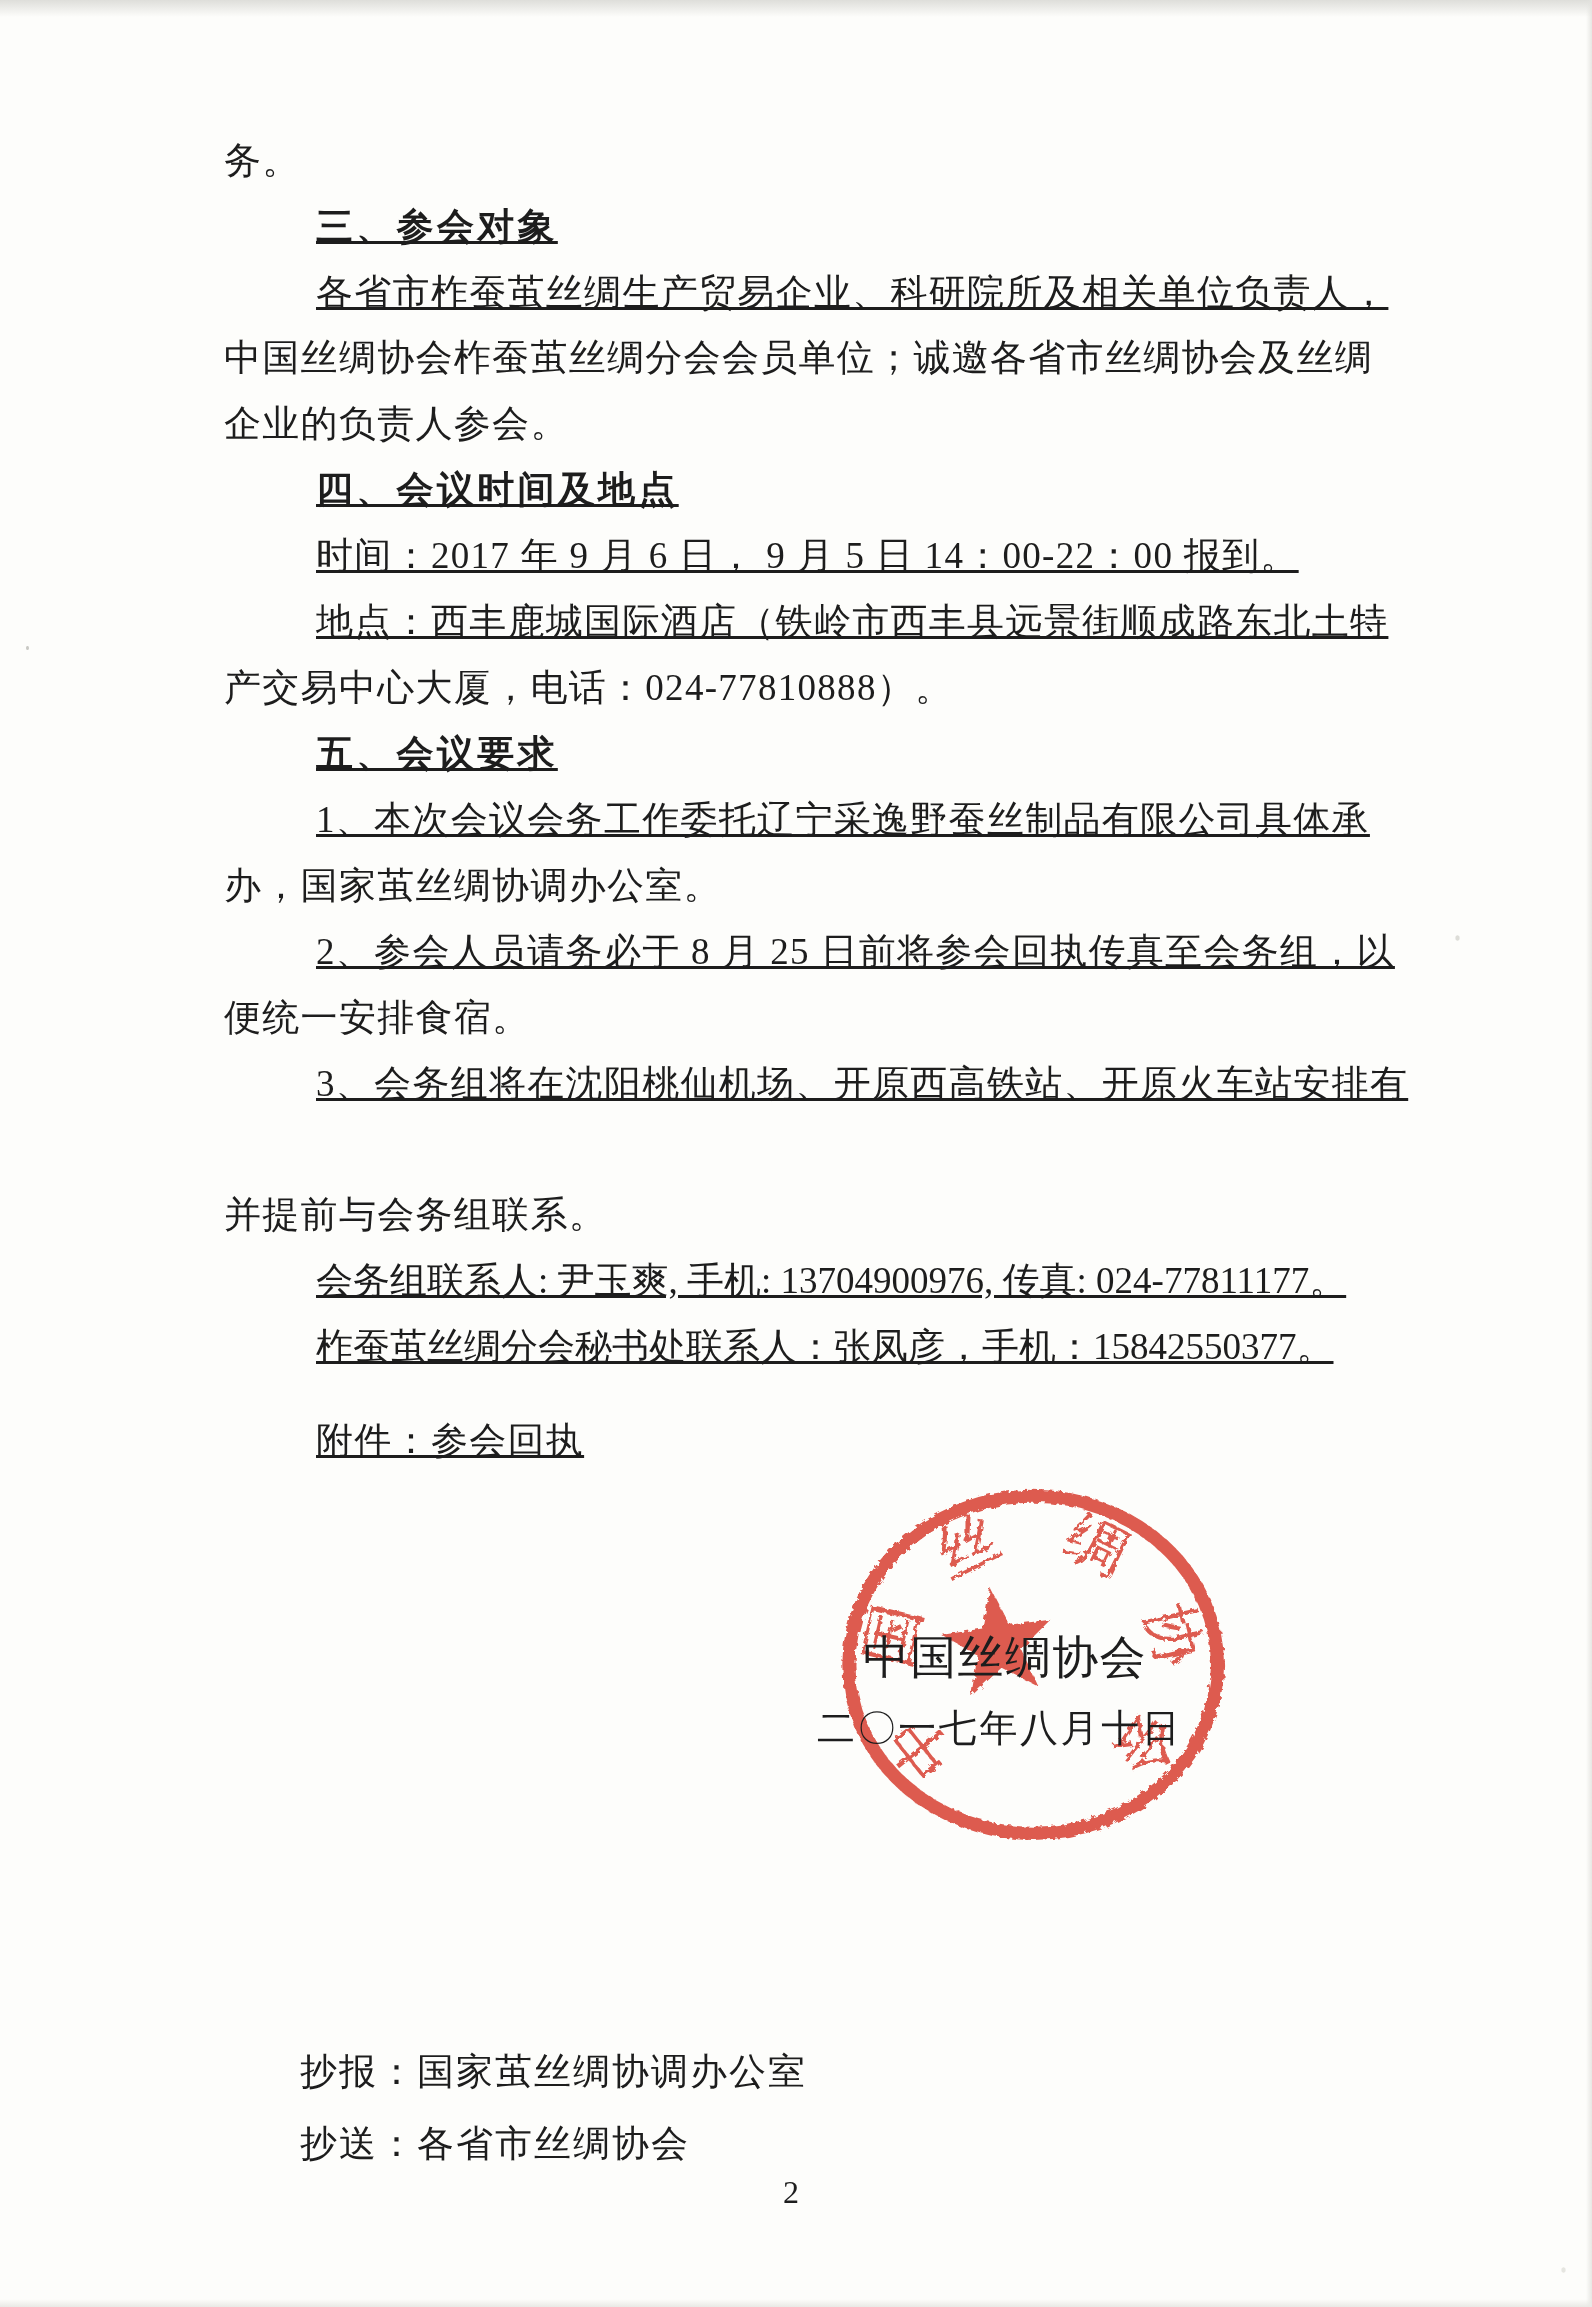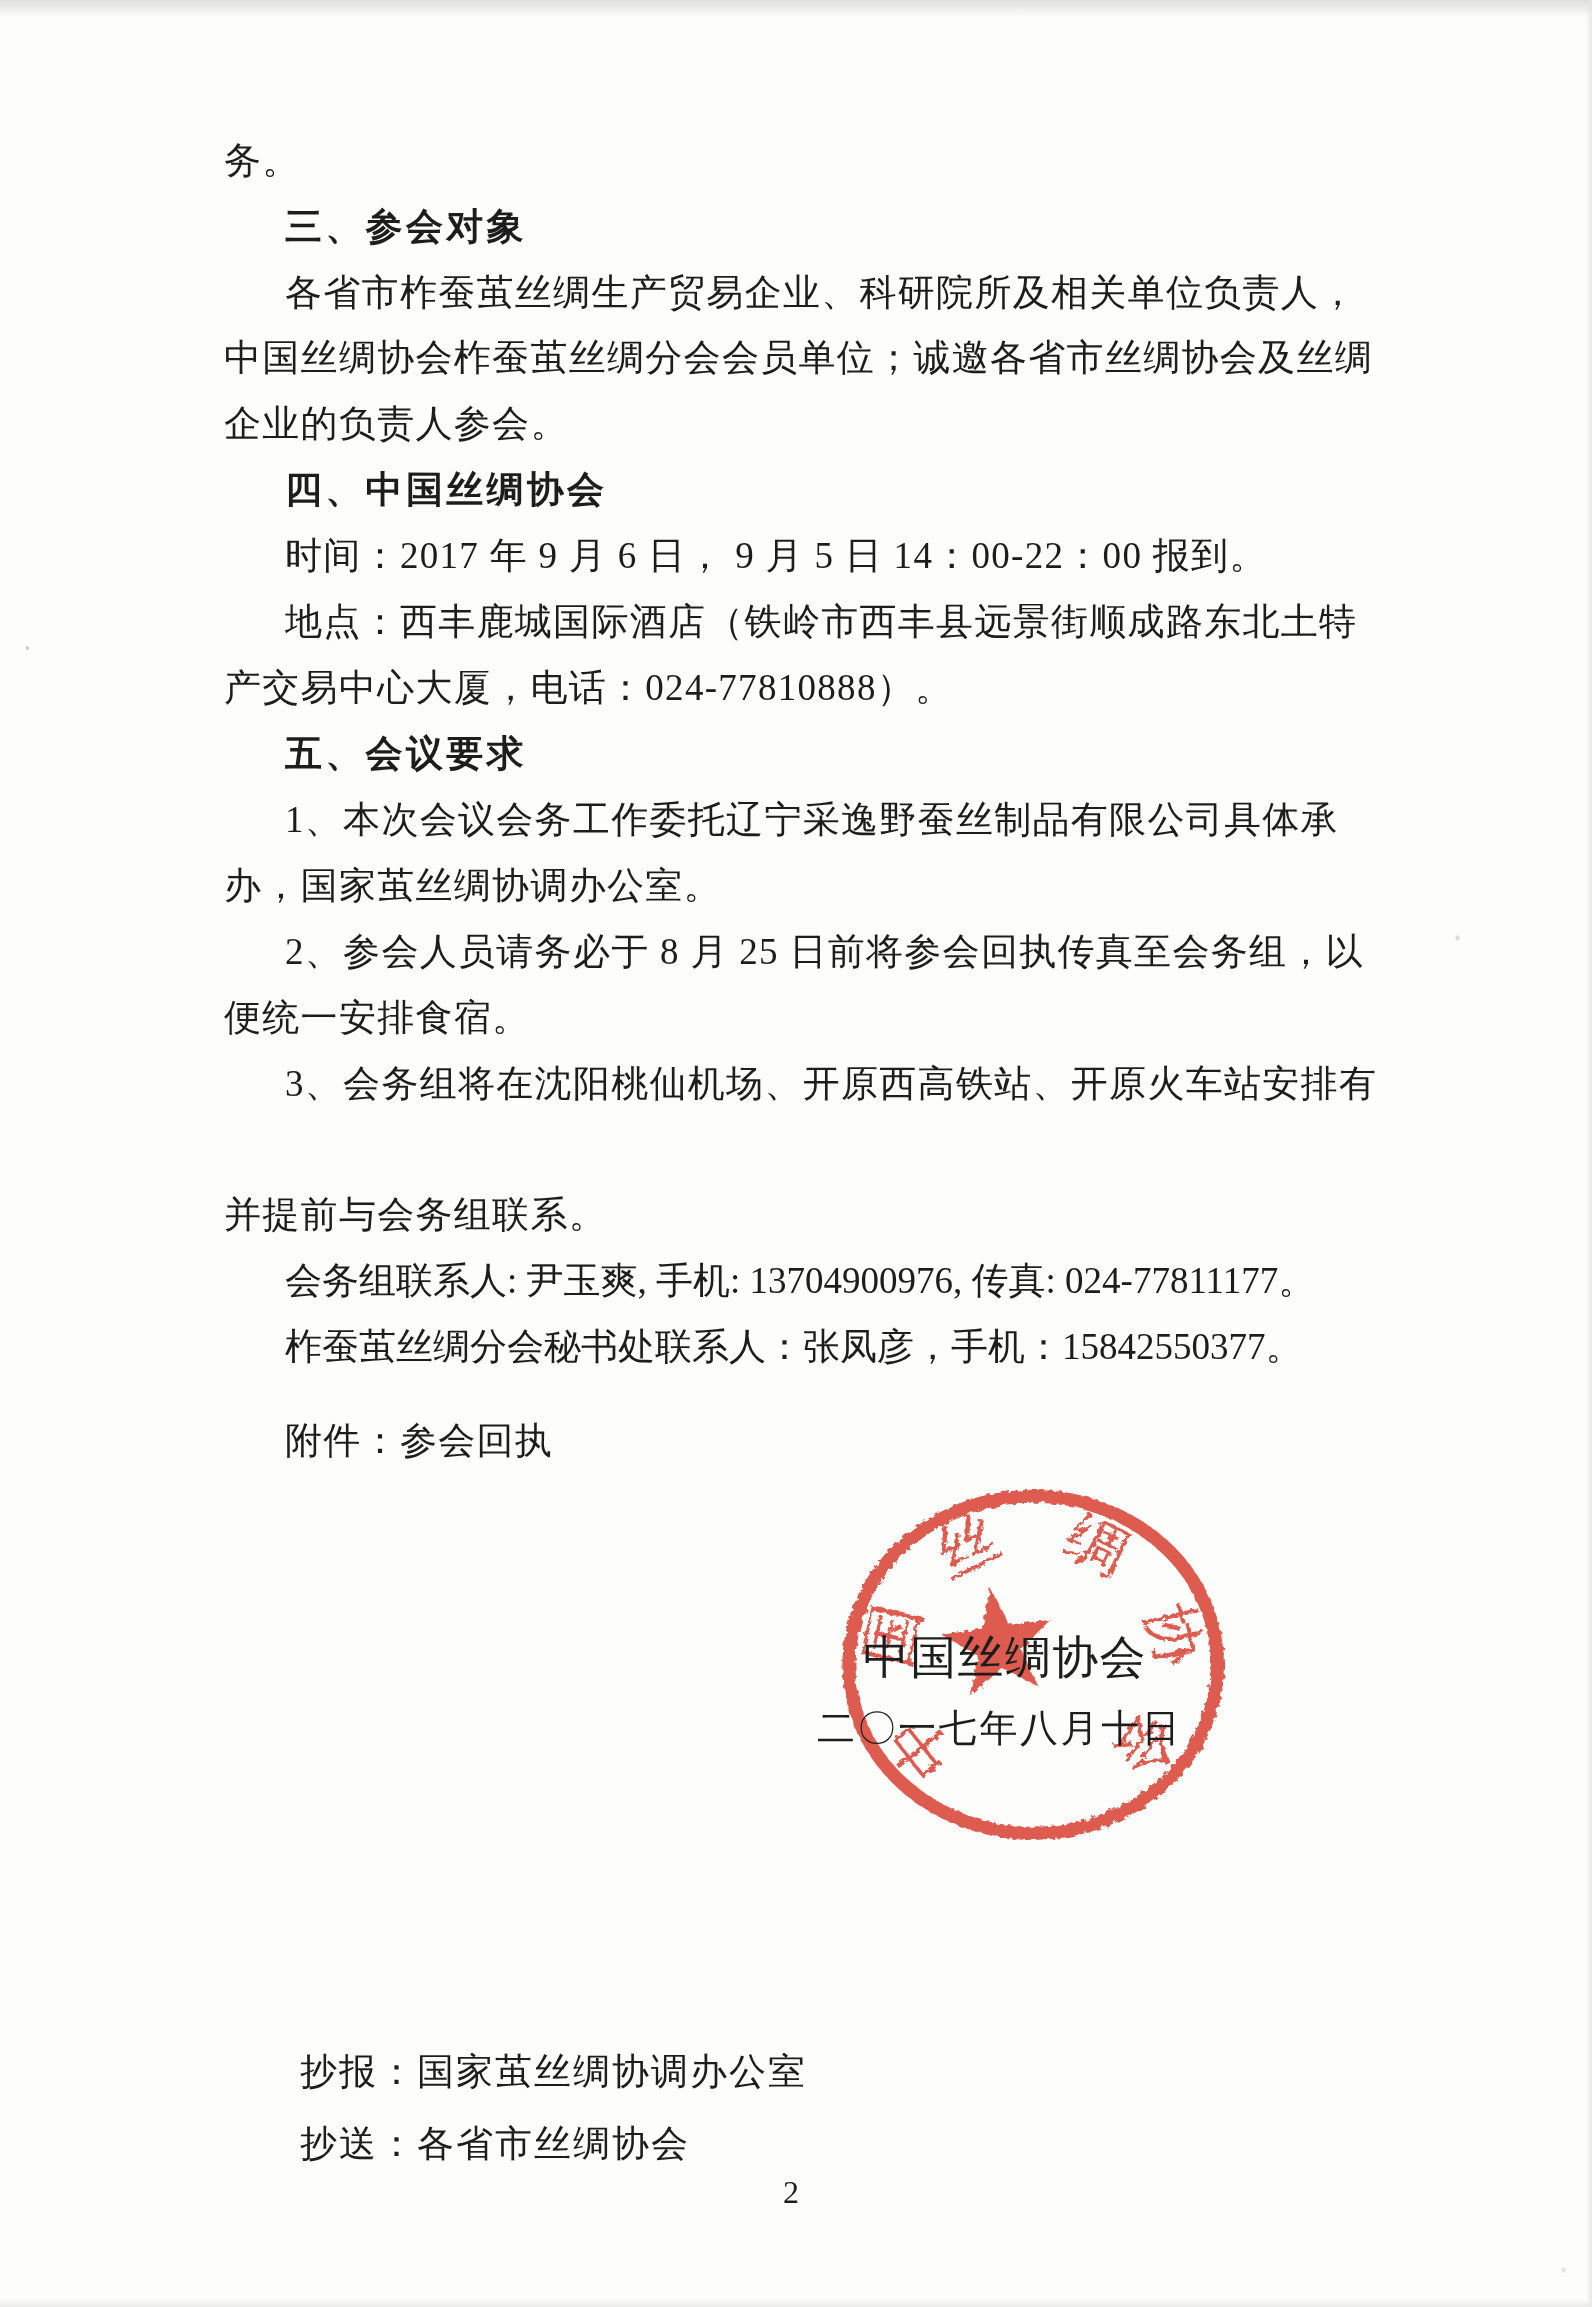--- a/index.html
+++ b/index.html
@@ -21,21 +21,21 @@
     background:linear-gradient(0deg,#e9e9e5 0%,rgba(255,255,255,0) 100%);}
   .specks{position:absolute;left:26px;top:646px;width:2.6px;height:4px;background:#c9c9c4;
     border-radius:50%;
     box-shadow:1430px 290px 0 0.7px #dddDd8, 646px 1490px 0 0 #e2e2dd, 1536px 1622px 0 0.7px #e6e6e1;}
   
   .line{
     position:absolute;left:224px;
     font-size:37px;line-height:41px;
     letter-spacing:1.3px;white-space:pre;
   }
-  .indent{left:285px;}
+  .indent{left:316px;text-decoration:underline;}
   .tight{letter-spacing:0;}
   .heading{
     font-weight:bold;
     font-family:"Liberation Sans","DejaVu Sans",sans-serif;
     letter-spacing:3.3px;
   }
   .sig-org{position:absolute;left:863px;top:1627px;font-size:46px;letter-spacing:1.3px;white-space:pre;}
   .sig-date{position:absolute;left:817px;top:1695px;font-size:38px;letter-spacing:2.6px;white-space:pre;margin-top:8px;}
   .cc-line{position:absolute;left:300px;font-size:37px;letter-spacing:2px;white-space:pre;}
   .page-number{position:absolute;left:783px;top:2174px;font-size:32px;}
@@ -49,21 +49,21 @@
   <div class="scan-edge-top"></div>
   <div class="scan-edge-right"></div>
   <div class="scan-edge-bottom"></div>
   <div class="specks"></div>
 
   <div class="line" style="top:140px">务。</div>
   <div class="line indent heading" style="top:206px">三、参会对象</div>
   <div class="line" style="top:337px">中国丝绸协会柞蚕茧丝绸分会会员单位；诚邀各省市丝绸协会及丝绸</div>
   <div class="line indent" style="top:272px">各省市柞蚕茧丝绸生产贸易企业、科研院所及相关单位负责人，</div>
   <div class="line" style="top:403px">企业的负责人参会。</div>
-  <div class="line indent heading" style="top:469px">四、中国丝绸协会</div>
+  <div class="line indent heading" style="top:469px">四、会议时间及地点</div>
   <div class="line indent" style="top:535px">时间：2017 年 9 月 6 日， 9 月 5 日 14：00-22：00 报到。</div>
   <div class="line indent" style="top:601px">地点：西丰鹿城国际酒店（铁岭市西丰县远景街顺成路东北土特</div>
   <div class="line" style="top:667px">产交易中心大厦，电话：024-77810888）。</div>
   <div class="line indent heading" style="top:733px">五、会议要求</div>
   <div class="line indent" style="top:799px">1、本次会议会务工作委托辽宁采逸野蚕丝制品有限公司具体承</div>
   <div class="line" style="top:865px">办，国家茧丝绸协调办公室。</div>
   <div class="line indent" style="top:931px">2、参会人员请务必于 8 月 25 日前将参会回执传真至会务组，以</div>
   <div class="line" style="top:997px">便统一安排食宿。</div>
   <div class="line indent" style="top:1063px">3、会务组将在沈阳桃仙机场、开原西高铁站、开原火车站安排有</div>
   <div class="line" style="top:1194px">并提前与会务组联系。</div>

